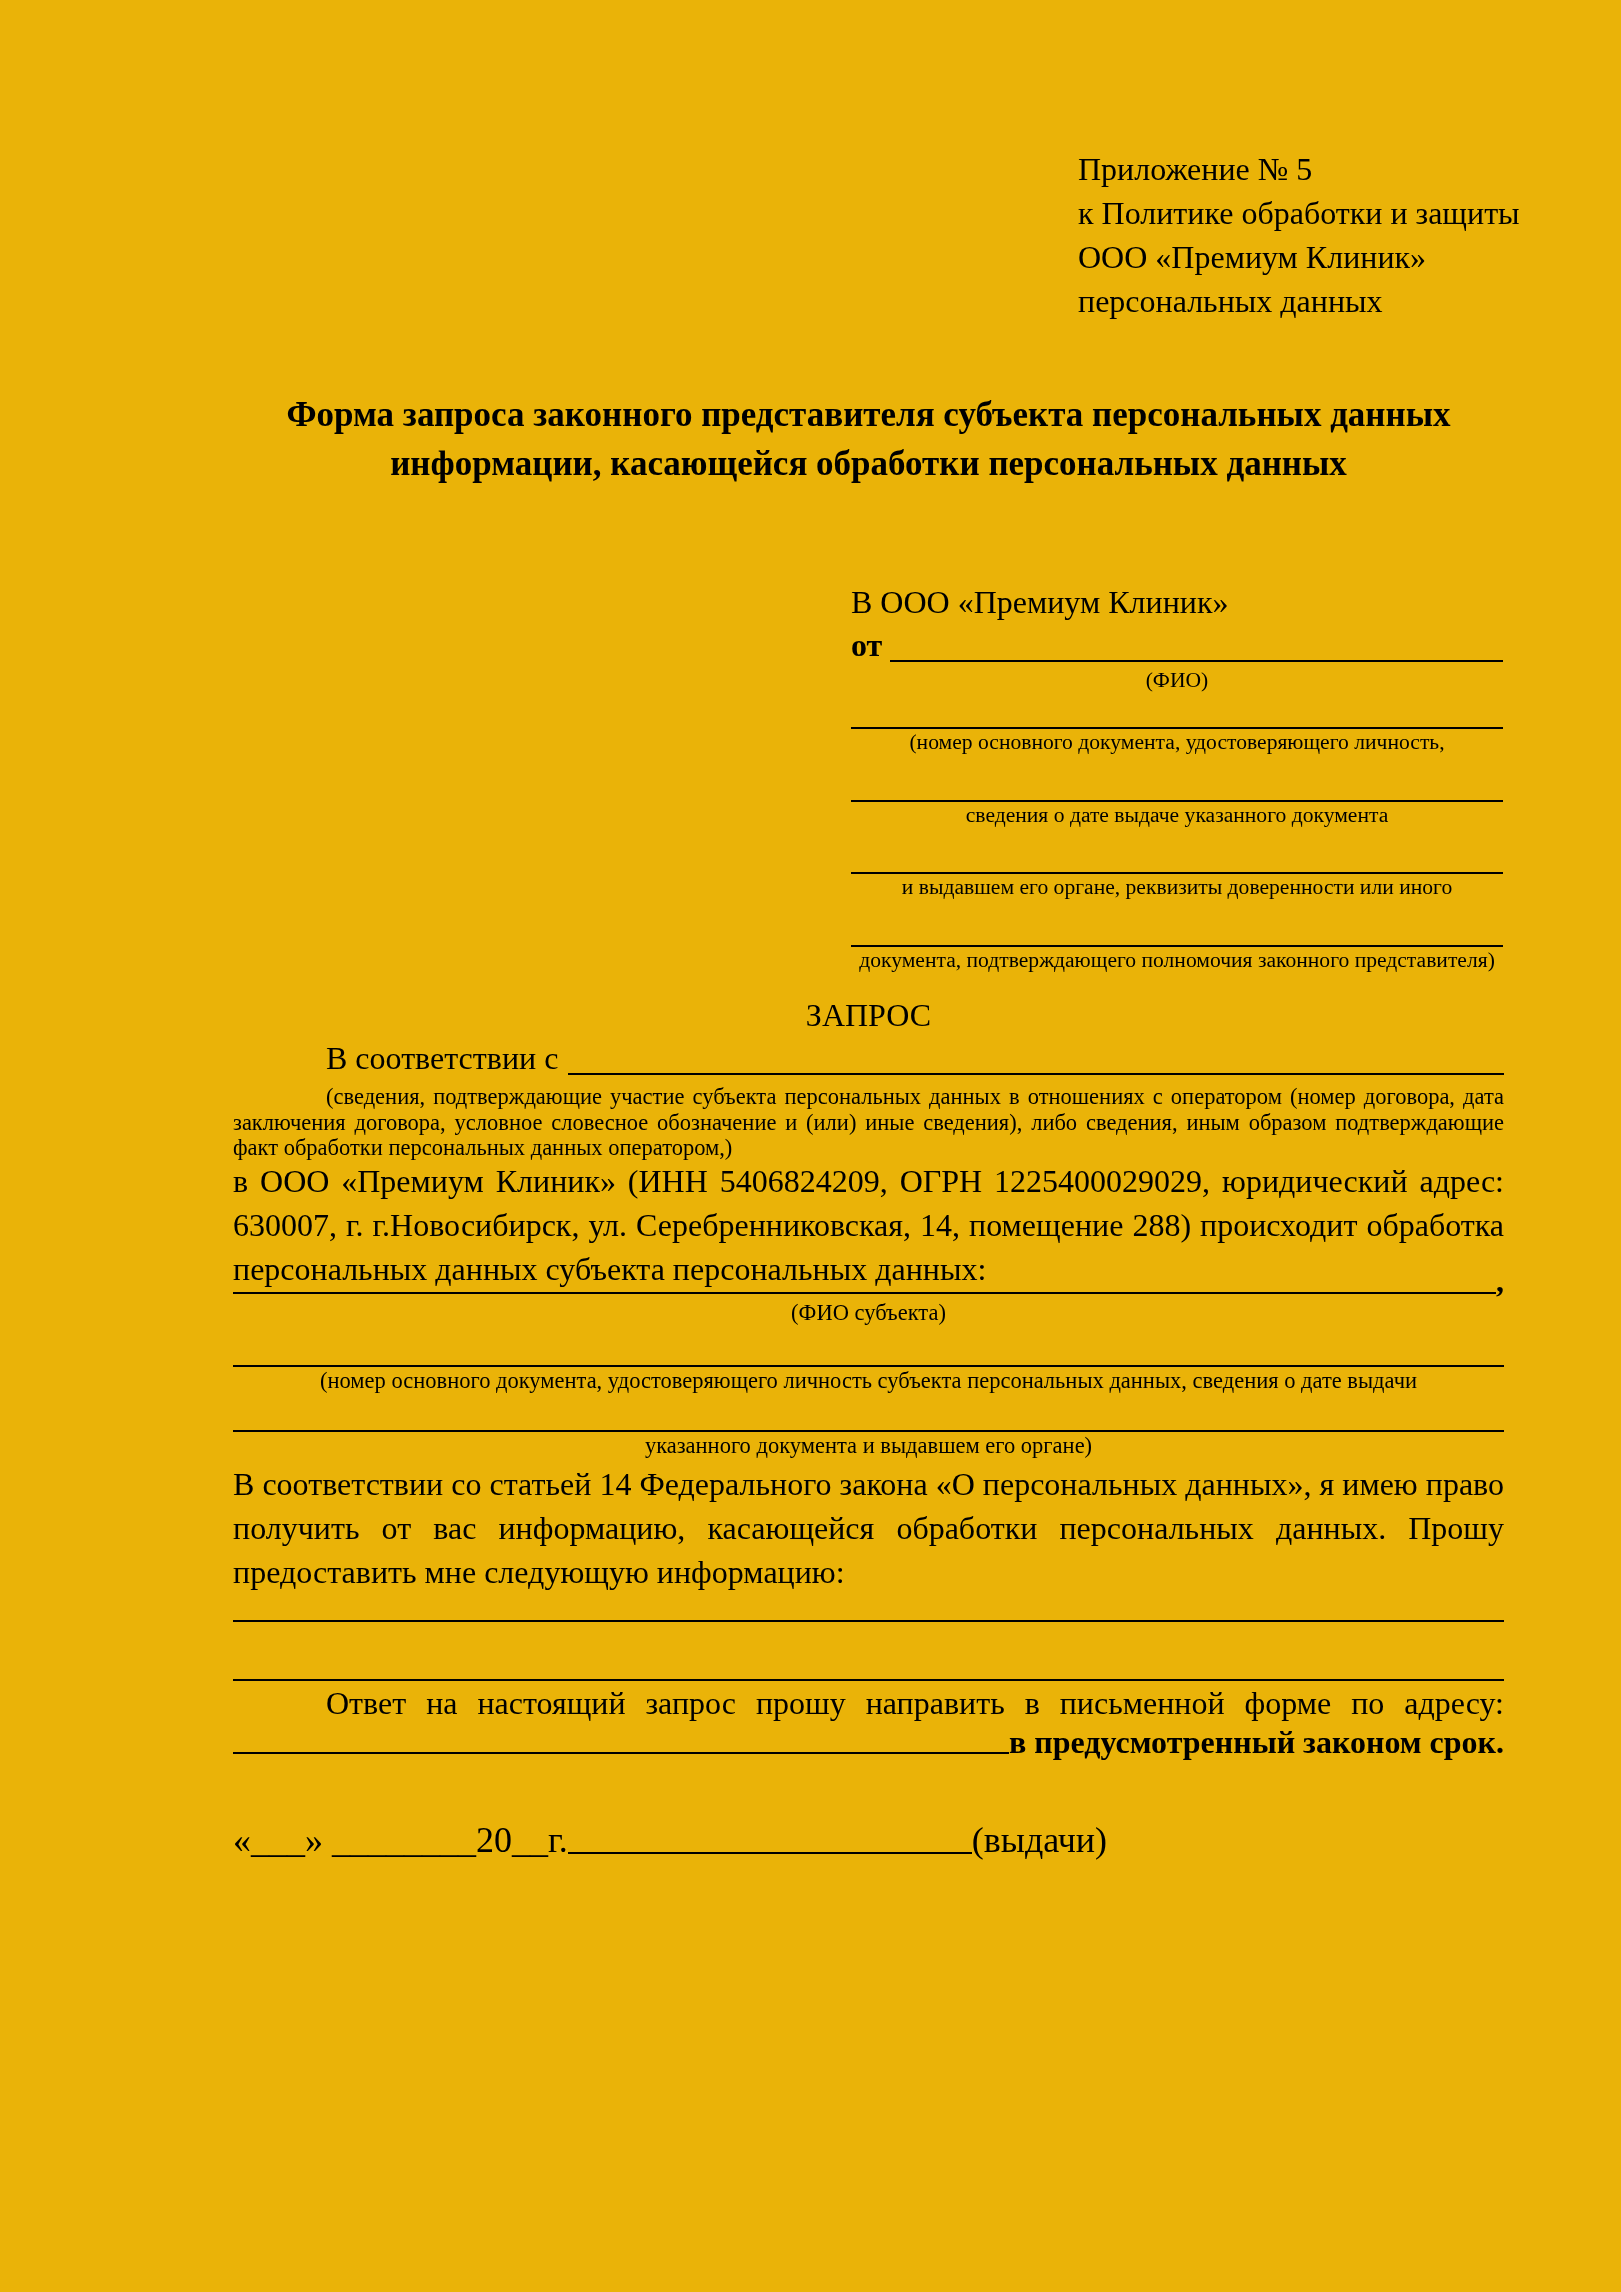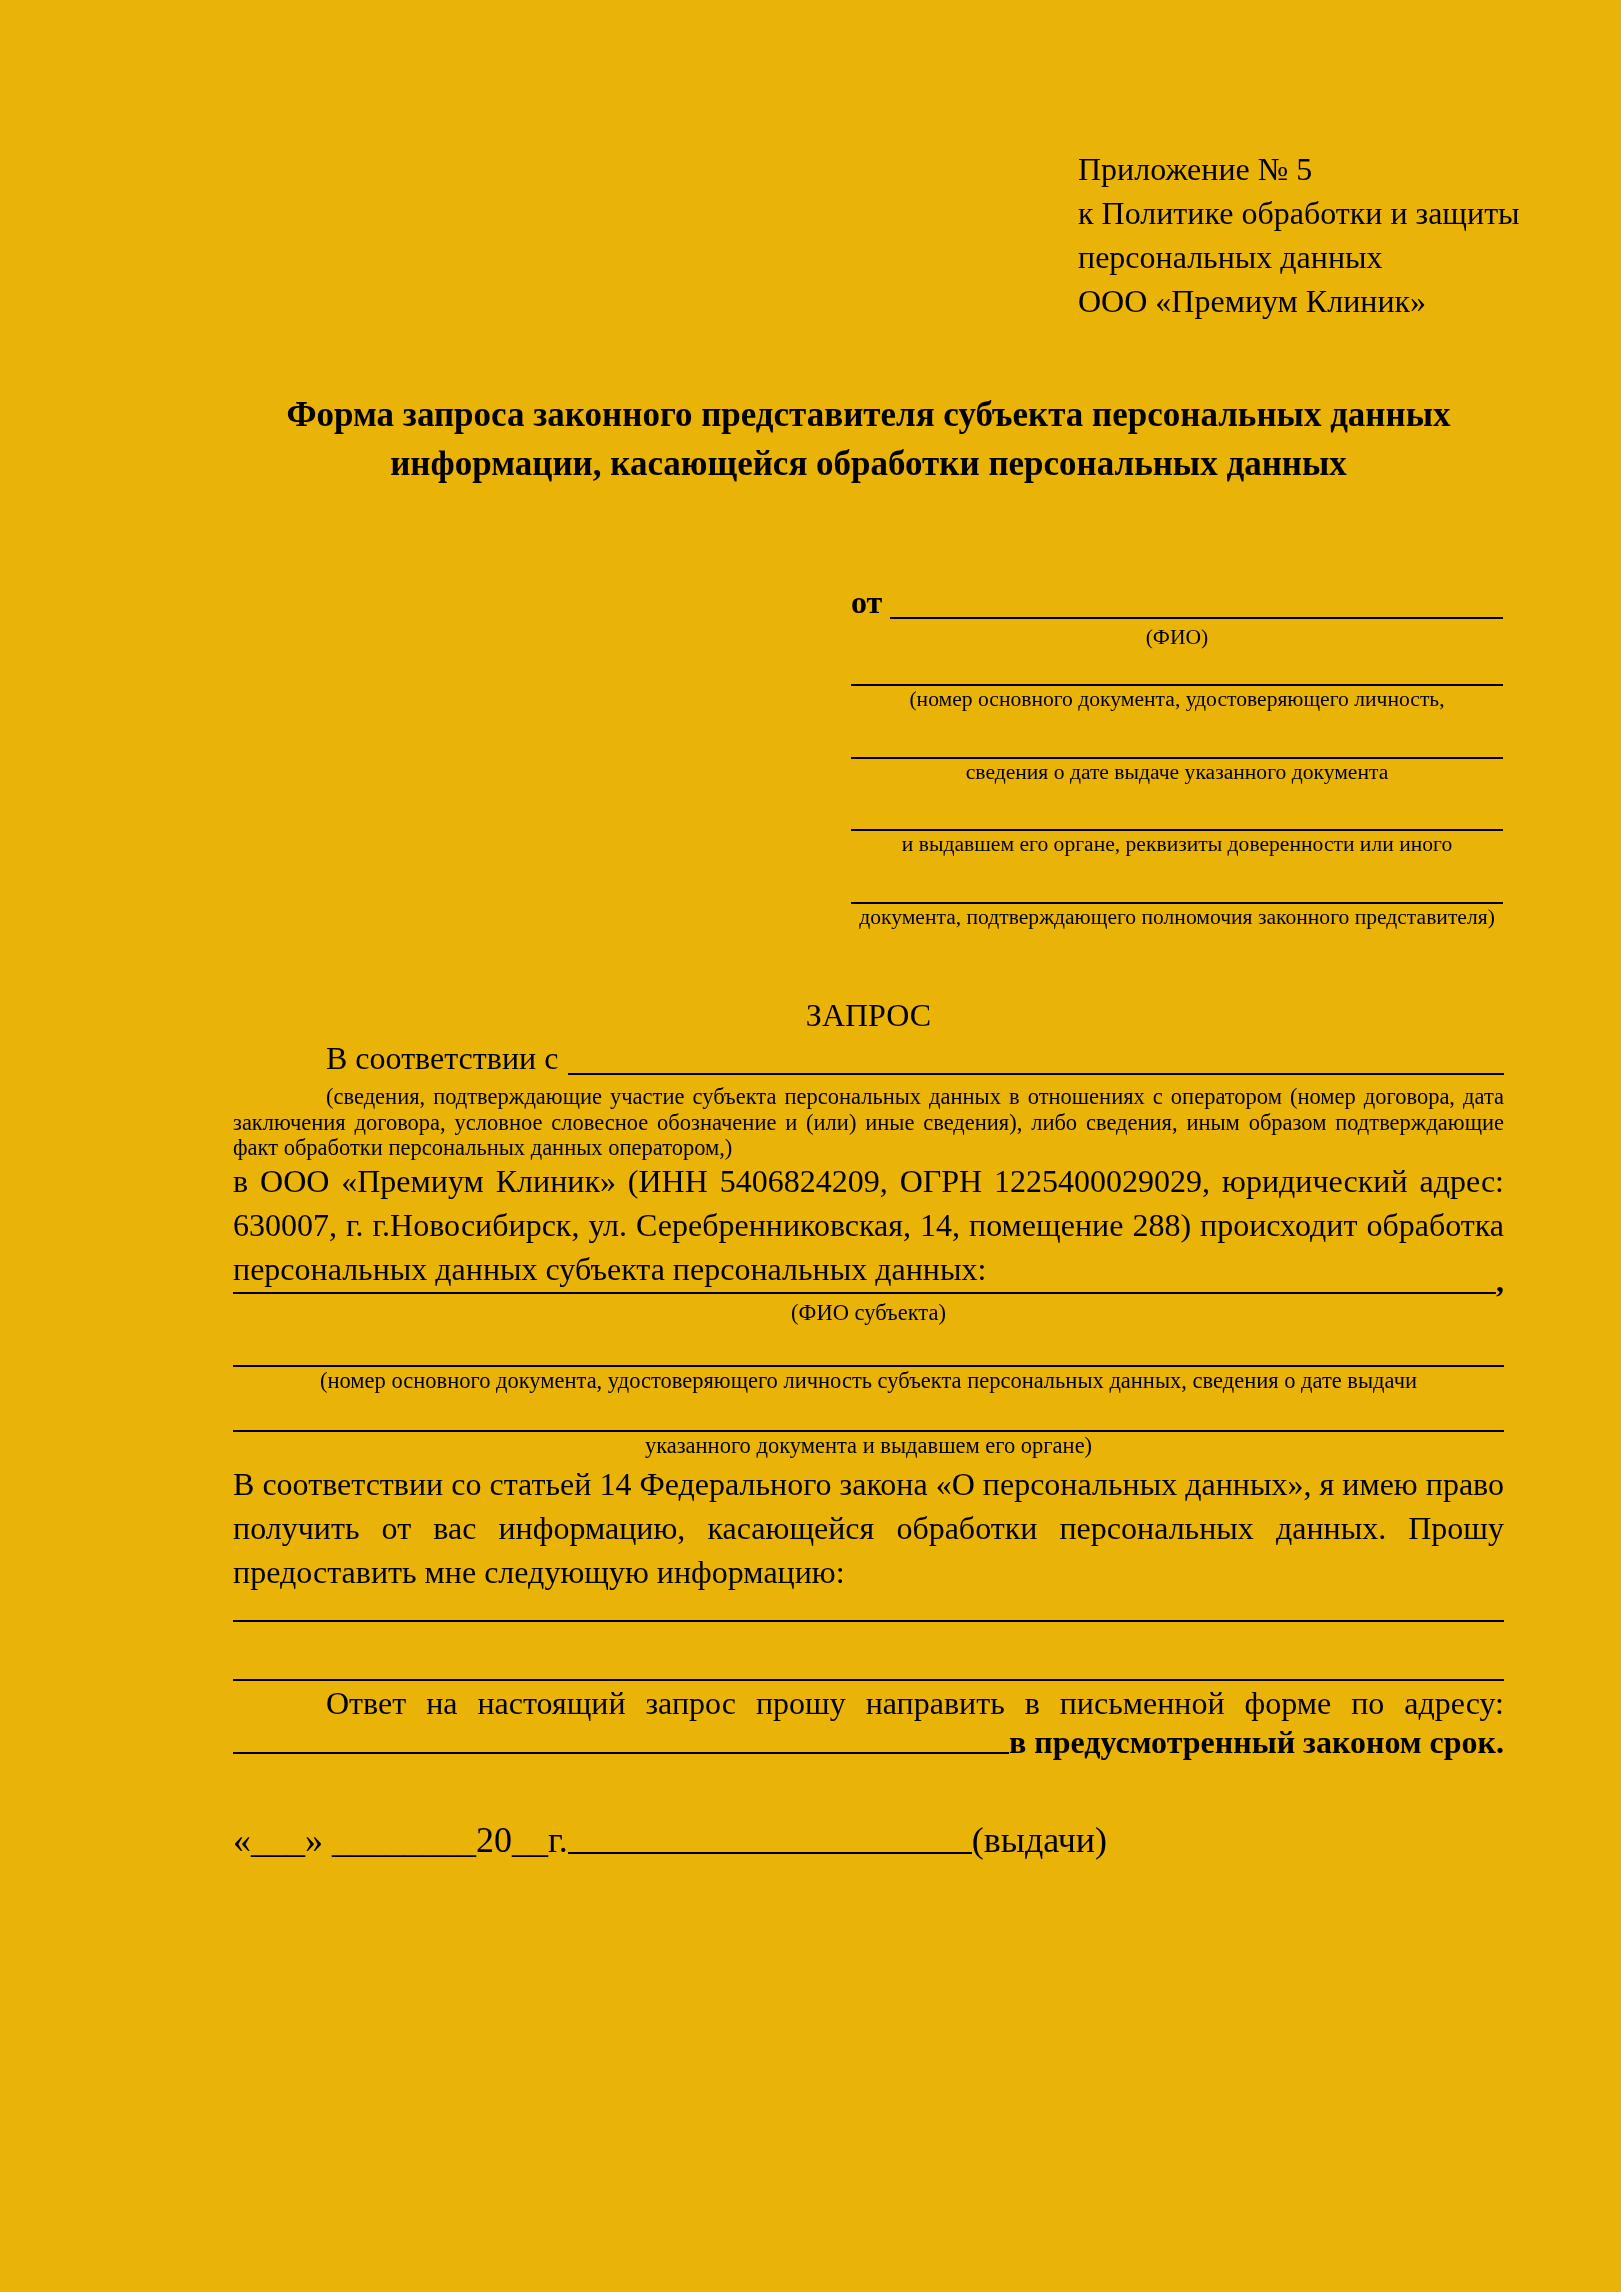--- a/index.html
+++ b/index.html
@@ -135,27 +135,28 @@
   .sig .sig-cap { white-space: nowrap; }
 </style>
 </head>
 <body>
 
 <div class="page">
 
   <div class="appendix">
     <div>Приложение № 5</div>
     <div>к Политике обработки и защиты</div>
+    <div>ООО «Премиум Клиник»</div>
     <div>персональных данных</div>
-    <div>ООО «Премиум Клиник»</div>
   </div>
 
   <h1 class="title">Форма запроса законного представителя субъекта персональных данных информации, касающейся обработки персональных данных</h1>
 
   <div class="addressee">
+    <div>В ООО «Премиум Клиник»</div>
     <div class="row from-row">
       <span class="lead">от</span>
       <span class="fill"></span>
     </div>
     <div class="cap">(ФИО)</div>
 
     <div class="wline"></div>
     <div class="cap">(номер основного документа, удостоверяющего личность,</div>
 
     <div class="wline tall"></div>

